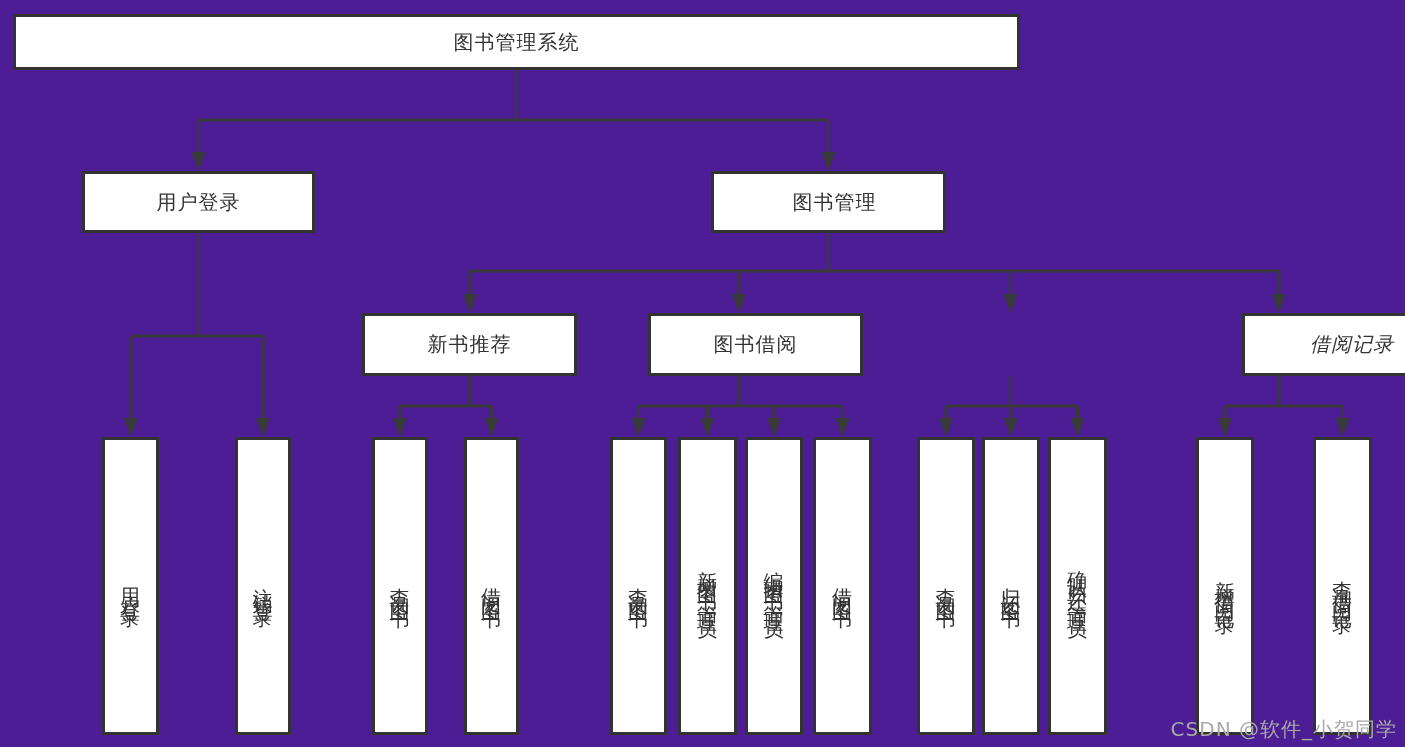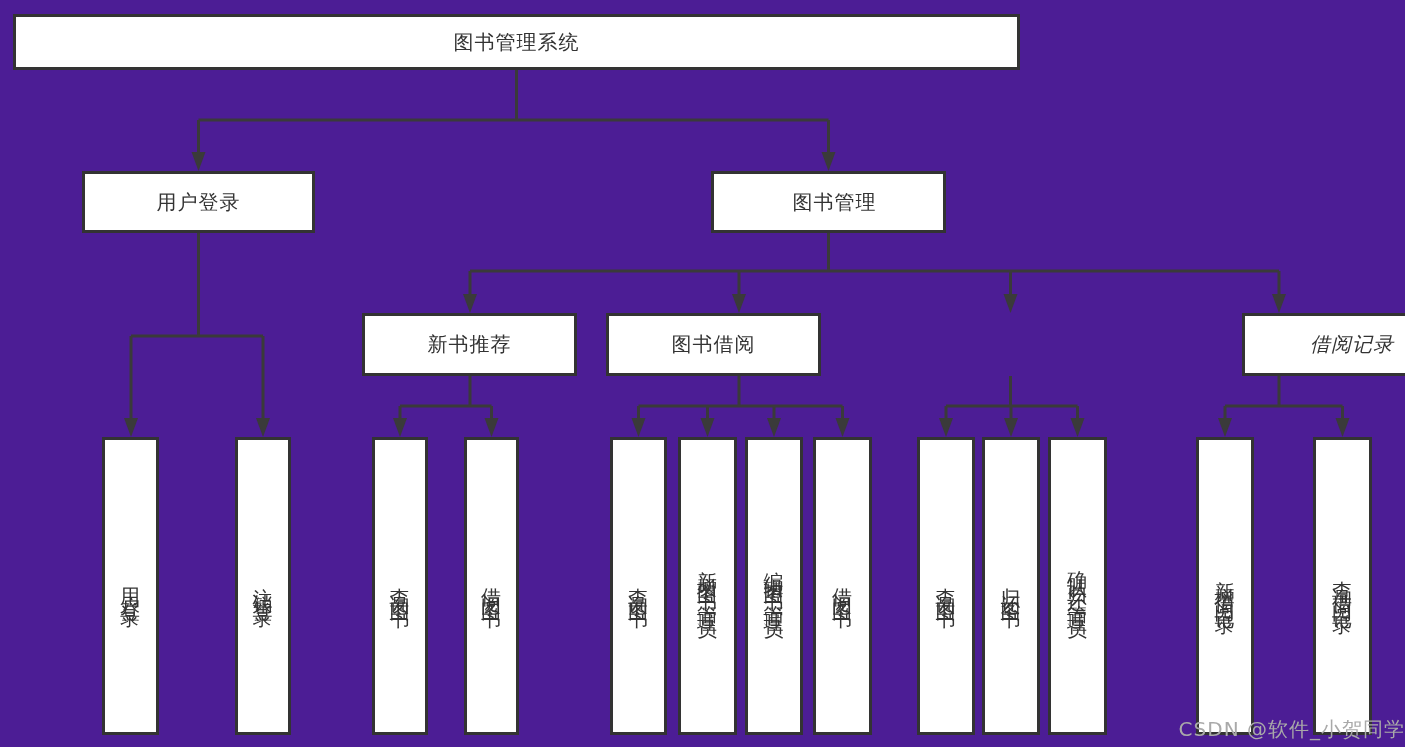--- a/index.html
+++ b/index.html
@@ -38,21 +38,21 @@
     white-space: nowrap;
   }
   
   .n-root  { left: 13px;  top: 14px;  width: 1007px; height: 56px; }
   
   .n-ulogin { left: 82px;  top: 171px; width: 233px; height: 62px; }
   .n-bmgmt  { left: 711px; top: 171px; width: 235px; height: 62px; padding-left: 12px; }
   
   .lvl3 { top: 313px; height: 63px; width: 215px; }
   .n-newbook { left: 362px; }
-  .n-bborrow { left: 606px; }
+  .n-bborrow { left: 648px; }
   .n-cborrow { left: 903px; }
   .n-brecord { left: 1242px; width: 220px; font-style: italic; }
   
   .leaf { top: 437px; height: 298px; width: 57px; }
   .leaf .vtext {
     writing-mode: vertical-rl;
     text-orientation: mixed;
     letter-spacing: 7px;
     line-height: 1.1;
     font-size: 20px;
@@ -65,21 +65,21 @@
   .l6  { left: 678px; width: 59px; }
   .l7  { left: 745px; width: 58px; }
   .l8  { left: 813px; width: 59px; }
   .l9  { left: 917px; width: 58px; }
   .l10 { left: 982px; width: 58px; }
   .l11 { left: 1048px; width: 59px; }
   .l12 { left: 1196px; width: 58px; }
   .l13 { left: 1313px; width: 59px; }
   .watermark {
     position: absolute;
-    right: 0;
+    right: 8px;
     bottom: 4px;
     z-index: 5;
     color: #a9a9a9;
     font-size: 20px;
     letter-spacing: 1px;
     white-space: nowrap;
   }
 </style>
 </head>
 <body>

